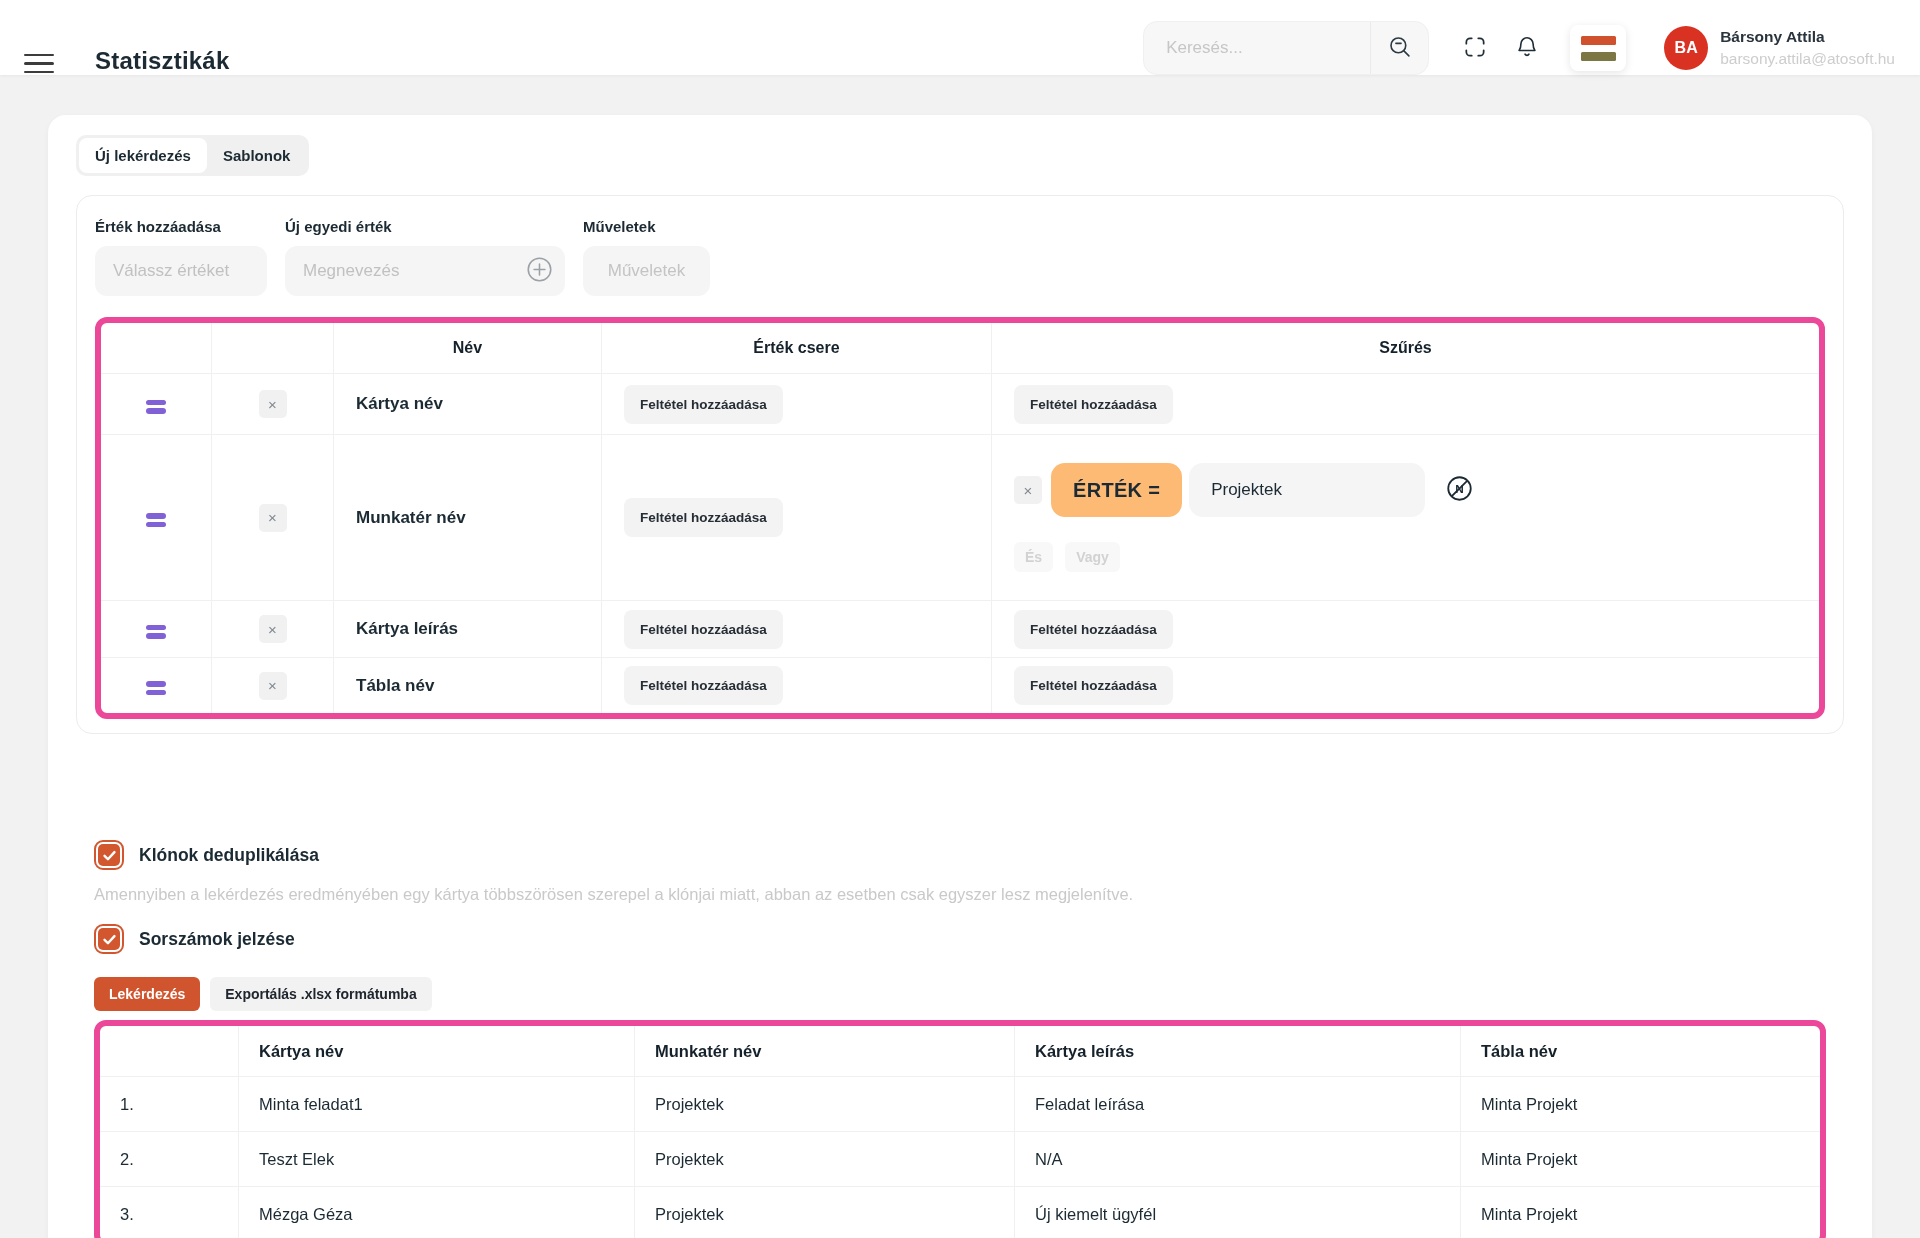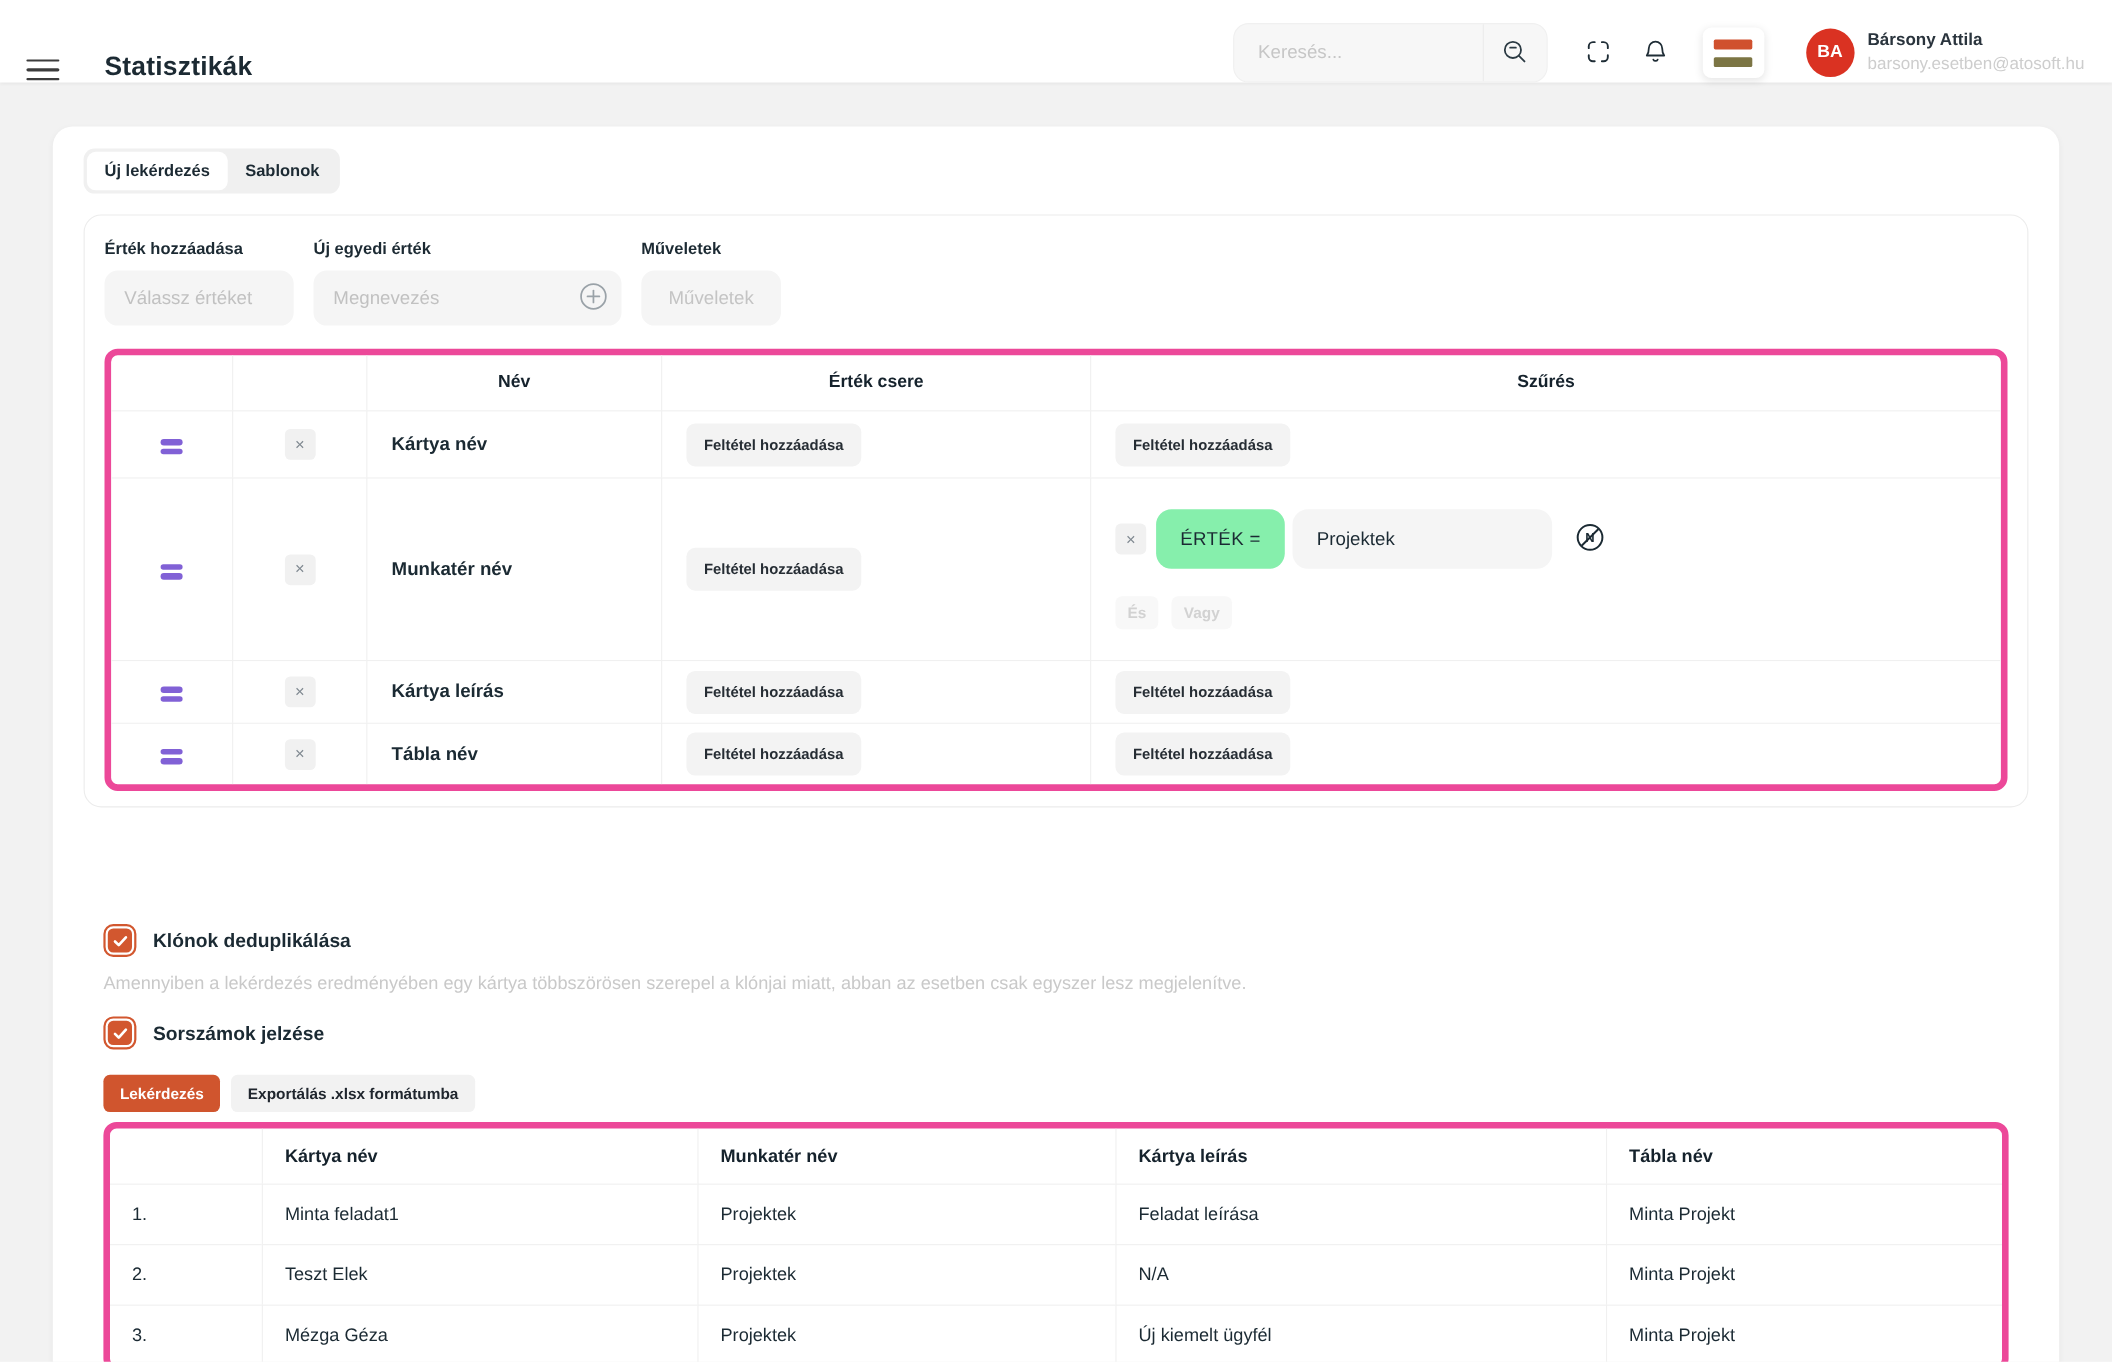--- a/index.html
+++ b/index.html
@@ -95,22 +95,22 @@
 
   .drag-handle { display:inline-flex; flex-direction:column; gap:3px; background:none; border:0; padding:3px 2px; }
   .drag-handle i { display:block; width:20px; height:5.5px; border-radius:3px; background:#8161d6; }
   .xbtn { width:28px; height:28px; background:#f1f1f1; border:0; border-radius:5px;
     color:#7f8890; font-size:15px; line-height:1; }
   .chip { background:#f3f3f3; border:0; border-radius:8px; padding:12px 16px;
     font-size:13.5px; font-weight:700; color:#262d34; white-space:nowrap; }
 
   .fline { display:flex; align-items:center; }
   .fline .xbtn { margin-right:9px; }
-  .op-pill { height:54px; padding:0 22px; background:#86efac; border-radius:14px;
-    display:flex; align-items:center; font-size:17px; font-weight:400; letter-spacing:.3px;
+  .op-pill { height:54px; padding:0 22px; background:#fdba74; border-radius:14px;
+    display:flex; align-items:center; font-size:20px; font-weight:700; letter-spacing:.3px;
     color:#1b2a33; margin-right:7px; cursor:pointer; }
   .val-box { width:236px; height:54px; background:#f5f5f5; border-radius:14px;
     display:flex; align-items:center; padding-left:22px; font-size:17px; color:#1b2a33; cursor:text; }
   .negate-btn { margin-left:21px; background:none; border:0; display:flex; }
   .andor { margin-top:25px; display:flex; gap:12px; }
   .andor button { height:30px; padding:0 11px; background:#f8f8f8; border:0; border-radius:6px;
     font-size:14px; font-weight:600; color:#d2d2d2; }
 
   
   .below { margin:0 18px; }
@@ -181,21 +181,21 @@
       <span style="display:flex;flex-direction:column;gap:7px;align-items:center;">
         <span class="flag-bar red"></span>
         <span class="flag-bar green"></span>
       </span>
     </button>
 
     <div class="userbox">
       <div class="avatar">BA</div>
       <div>
         <div class="user-name">Bársony Attila</div>
-        <div class="user-email">barsony.esetben@atosoft.hu</div>
+        <div class="user-email">barsony.attila@atosoft.hu</div>
       </div>
     </div>
   </div>
 </header>
 
 <main>
   <div class="card">
 
     <div class="tabs">
       <button class="tab active">Új lekérdezés</button>

